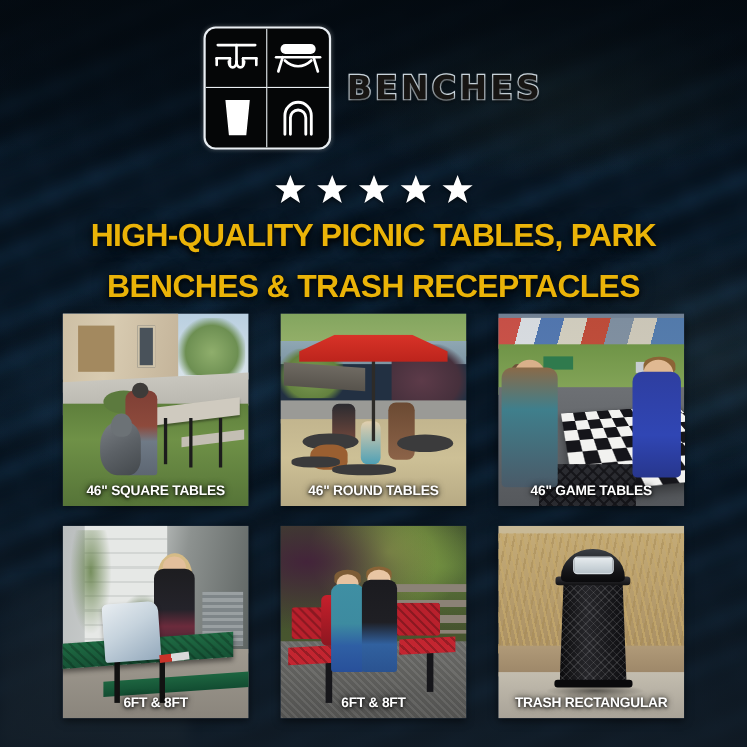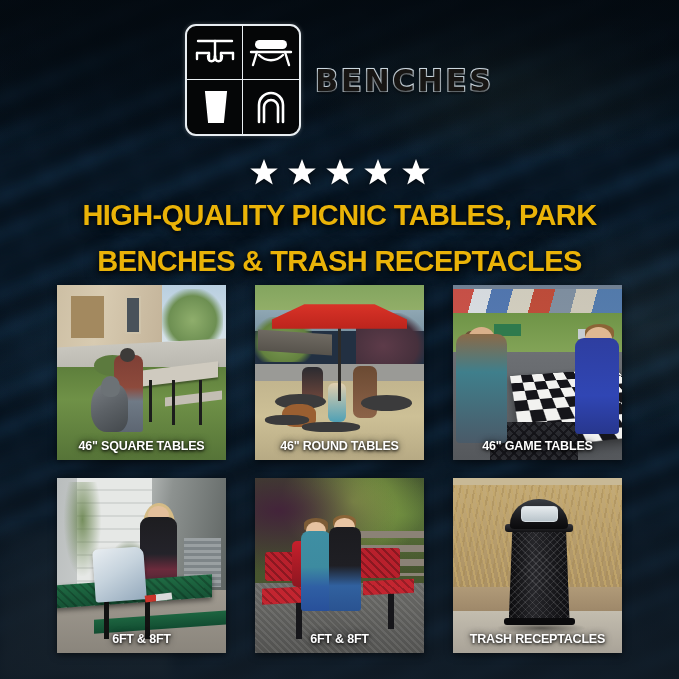--- a/index.html
+++ b/index.html
@@ -627,19 +627,19 @@
           <div class="tr-dirt"></div>
         <div class="tr-walk"></div>
           <div class="tr-shadow"></div>
         <div class="tr-body"></div>
           <div class="tr-base"></div>
         <div class="tr-rim"></div>
           <div class="tr-dome"></div>
           <div class="tr-slot"></div>
       </div>
       <div class="tile-caption">
-        <span class="cl">TRASH RECEPTACLES</span>
+        <span class="cl">TRASH RECTANGULAR</span>
       </div>
     </div>
 
   </div>
 
 </div>
 
 </body></html>

